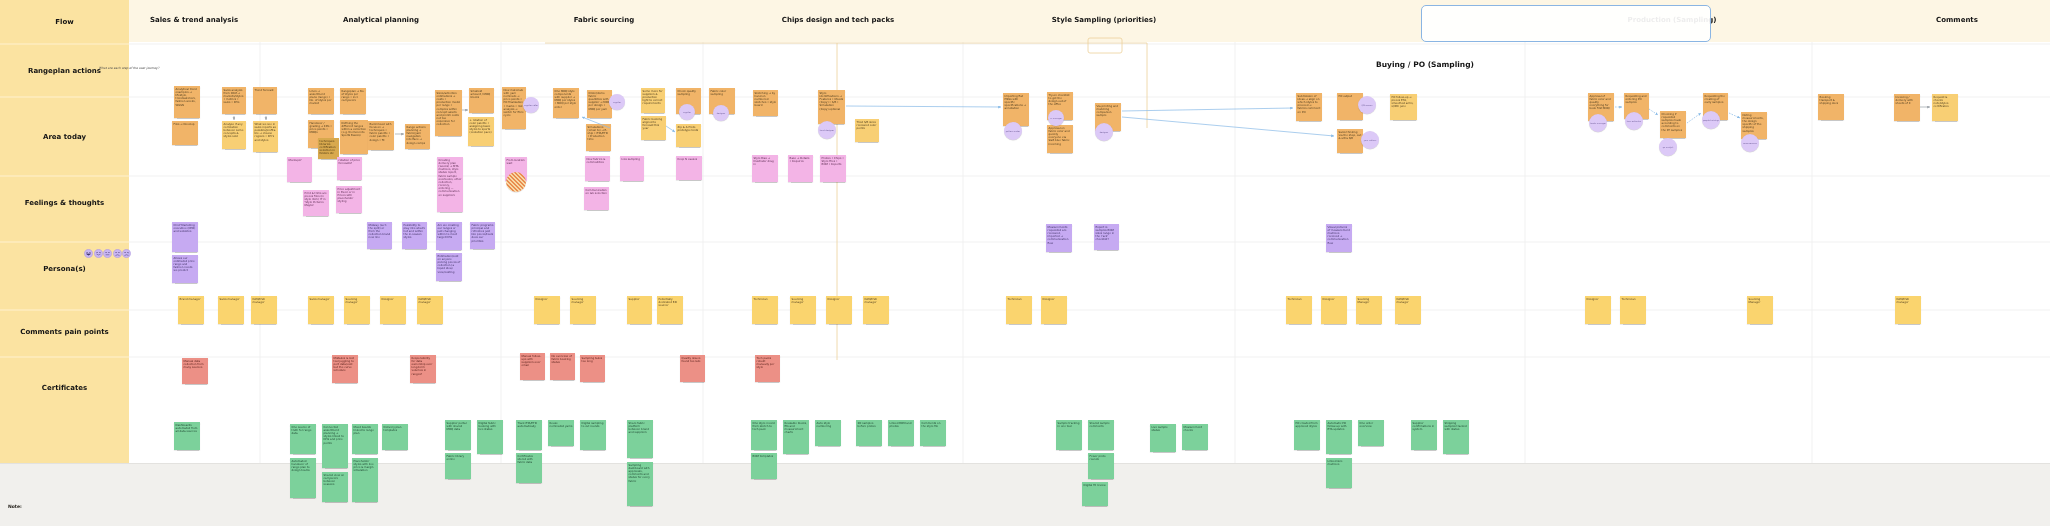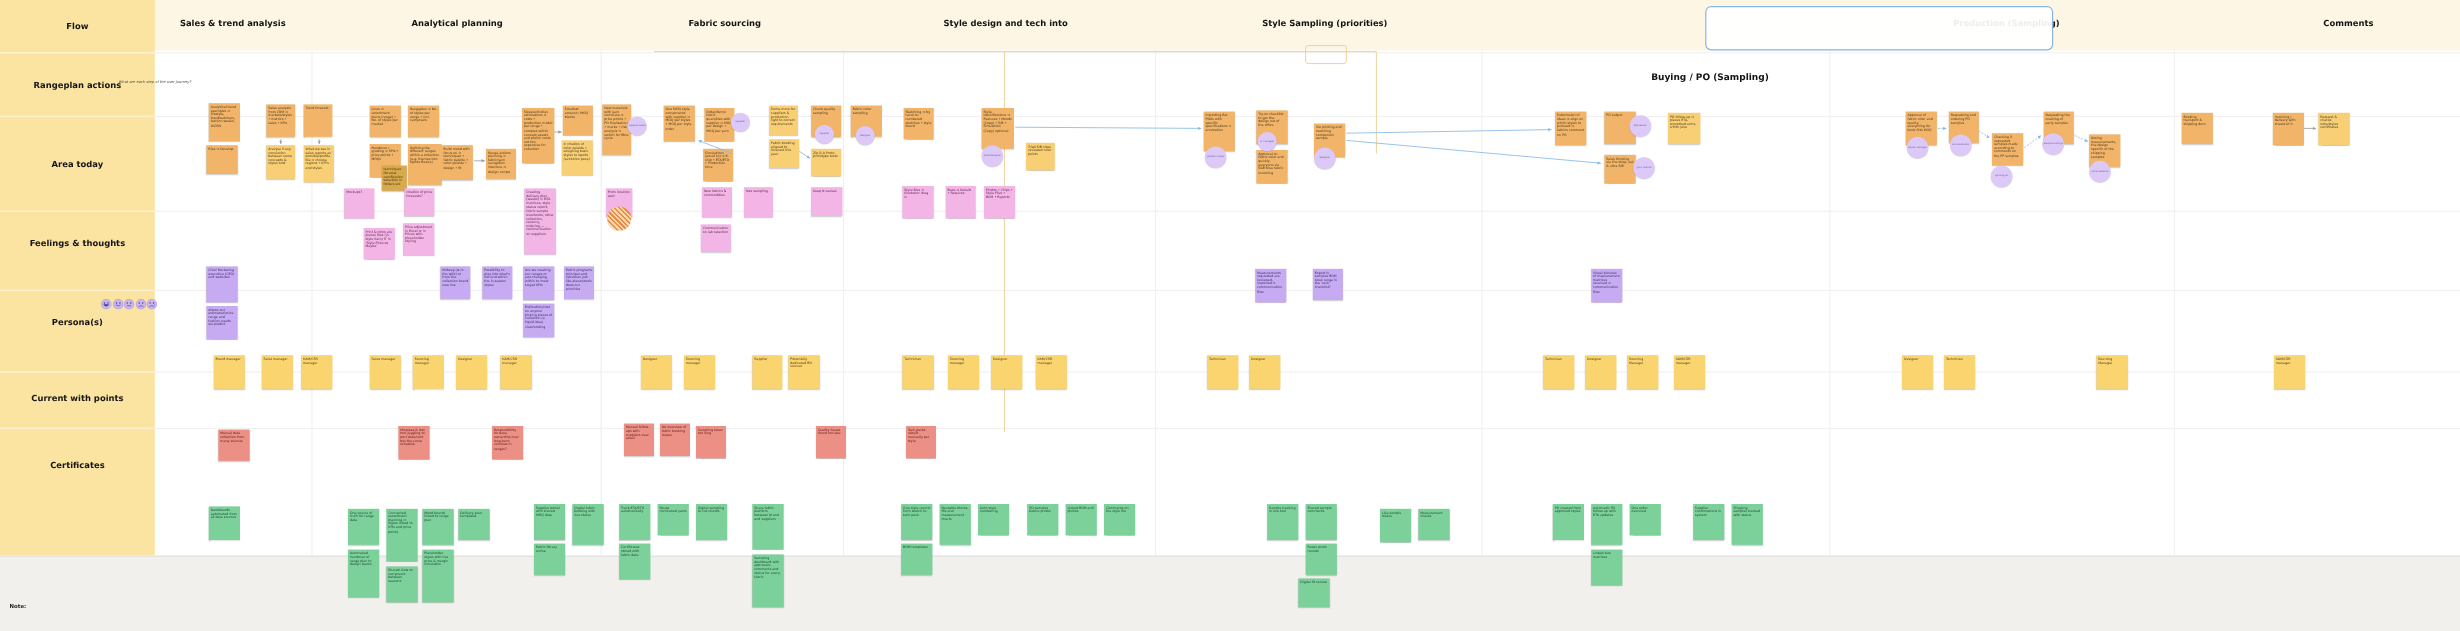--- a/index.html
+++ b/index.html
@@ -70,26 +70,26 @@
       <line x1="837" y1="43" x2="837" y2="360" stroke="#ecd199" stroke-width="0.8"></line>
       <line x1="1147" y1="43" x2="1147" y2="128" stroke="#ecd199" stroke-width="0.8"></line>
       <rect x="1088" y="38" width="34" height="15" fill="none" stroke="#ecd199" stroke-width="0.8" rx="2"></rect>
     </svg>
   <div id="labels">
       <div class="row-label" style="top: 22px;">Flow</div>
       <div class="row-label" style="top: 71px;">Rangeplan actions</div>
       <div class="row-label" style="top: 137px;">Area today</div>
       <div class="row-label" style="top: 203px;">Feelings &amp; thoughts</div>
       <div class="row-label" style="top: 269px;">Persona(s)</div>
-      <div class="row-label" style="top: 332px;">Current with points</div>
+      <div class="row-label" style="top: 332px;">Comments pain points</div>
       <div class="row-label" style="top: 388px;">Certificates</div>
       <div class="col-label" style="left: 194px; text-align: center;">Sales &amp; trend analysis</div>
       <div class="col-label" style="left: 381px;">Analytical planning</div>
       <div class="col-label" style="left: 604px;">Fabric sourcing</div>
-      <div class="col-label" style="left: 838px;">Style design and tech into</div>
+      <div class="col-label" style="left: 838px;">Chips design and tech packs</div>
       <div class="col-label" style="left: 1104px;">Style Sampling (priorities)</div>
       <div class="col-label" style="left: 1672px;">Production (Sampling)</div>
       <div class="col-label" style="left: 1957px;">Comments</div>
     </div>
   <div class="blue-frame" id="blueframe" style="left: 1421px; top: 5px; width: 288px; height: 35px;"></div>
   <div class="section-title" id="sectiontitle" style="left: 1425px; top: 64px;">Buying / PO (Sampling)</div>
   <div class="annotation">What are each step of the user journey?</div>
   <div class="sticky-layer" id="stickies">
       <div class="sticky st-orange" style="left: 174px; top: 86px; width: 26px; height: 32px;">Analytical trend examples → lifestyle, trendwatchers, fashion weeks, WGSN</div>
       <div class="sticky st-orange" style="left: 172px; top: 121px; width: 26px; height: 24px;">Files → Develop</div>

